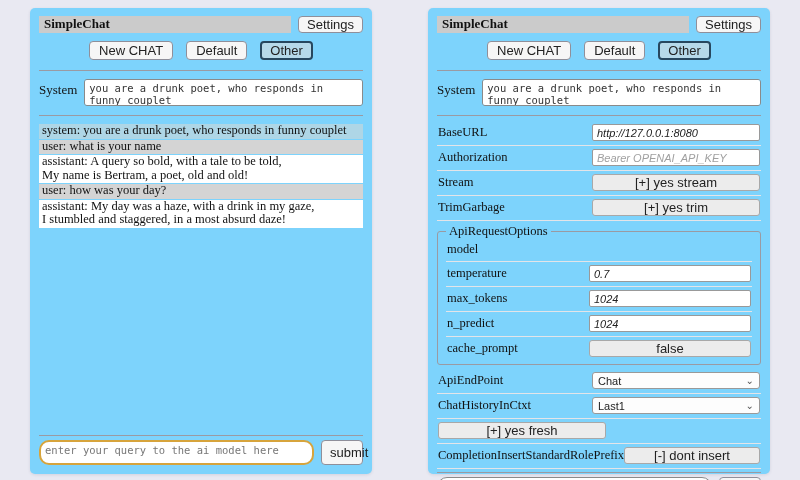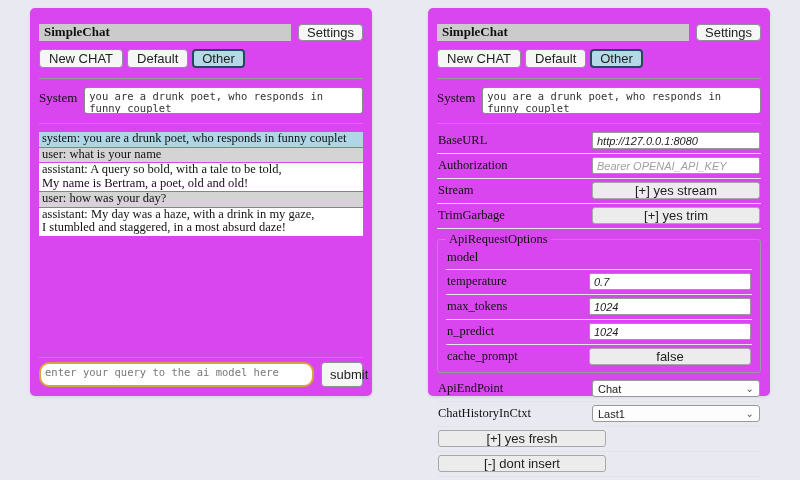--- a/index.html
+++ b/index.html
@@ -11,25 +11,25 @@
   }
   .stage {
     box-sizing: border-box;
     width: 800px; height: 480px;
     padding: 8px 30px 18px 30px;
     display: flex;
     gap: 56px;
   }
   .panel {
     box-sizing: border-box;
-    width: 342px; height: 388px;
-    background: #d946ef;
+    width: 342px; height: 466px;
+    background: #7dd3fc;
     border-radius: 5px;
     box-shadow: 0 1px 3px rgba(60,60,90,0.12);
-    padding: 16px 9px 9px 9px;
+    padding: 8px 9px 9px 9px;
     display: flex;
     flex-direction: column;
   }
   
   .title-row { display: flex; gap: 7px; align-items: stretch; margin-bottom: 8px; }
   .title-bar {
     flex: 1;
     background: #cbcbcb;
     font-weight: bold;
     font-size: 13px;
@@ -41,21 +41,21 @@
     font-family: "Liberation Sans", sans-serif;
     font-size: 13px;
     color: #222;
     background: #f6f6f6;
     border: 1px solid #8f8f9a;
     border-radius: 4px;
     padding: 1px 8px;
     line-height: 13px;
     cursor: pointer;
   }
-  .session-row { display: flex; gap: 4px; margin-bottom: 7px; }
+  .session-row { display: flex; gap: 13px; margin-bottom: 7px; justify-content: center; }
   .session-row button { padding: 2px 9px; }
   .session-selected {
     background: #b6d9e9 !important;
     border: 2px solid #27475e !important;
     padding: 1px 8px !important;
   }
   hr.sep {
     border: none;
     border-top: 1px solid #9a9aa2;
     margin: 3px 0;
@@ -261,20 +261,21 @@
             <span class="slabel">ChatHistoryInCtxt</span>
             <div class="sselect">
               <span>Last1</span>
               <span class="chev">⌄</span>
             </div>
           </div>
           <div class="srow">
             <button class="sbutton">[+] yes fresh</button>
           </div>
           <div class="srow">
+            <span class="slabel">CompletionInsertStandardRolePrefix</span>
             <button class="sbutton">[-] dont insert</button>
           </div>
         </div>
     </div>
     <div class="footer">
       <hr class="sep">
       <div class="query-row">
         <textarea class="query-textarea" placeholder="enter your query to the ai model here" style=""></textarea>
         <button class="submit-btn">submit</button>
       </div>

